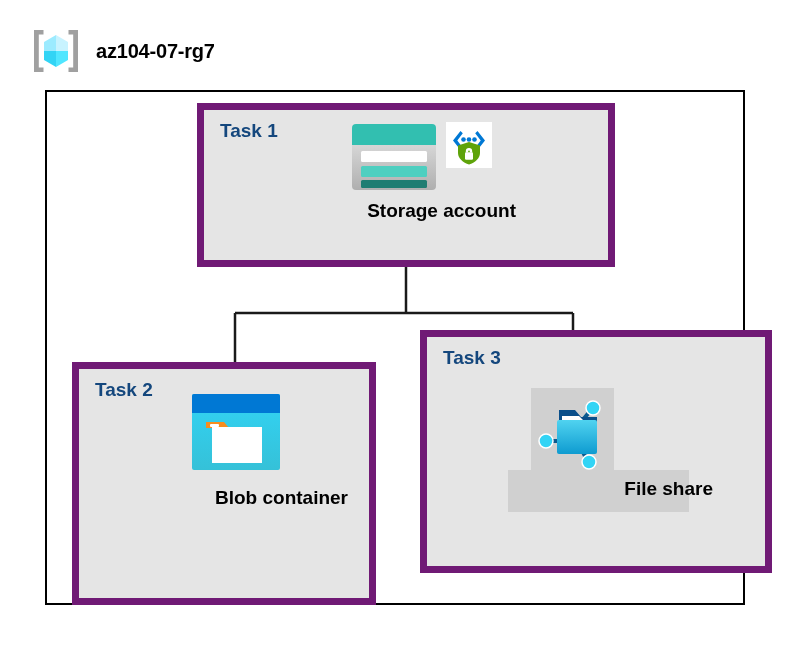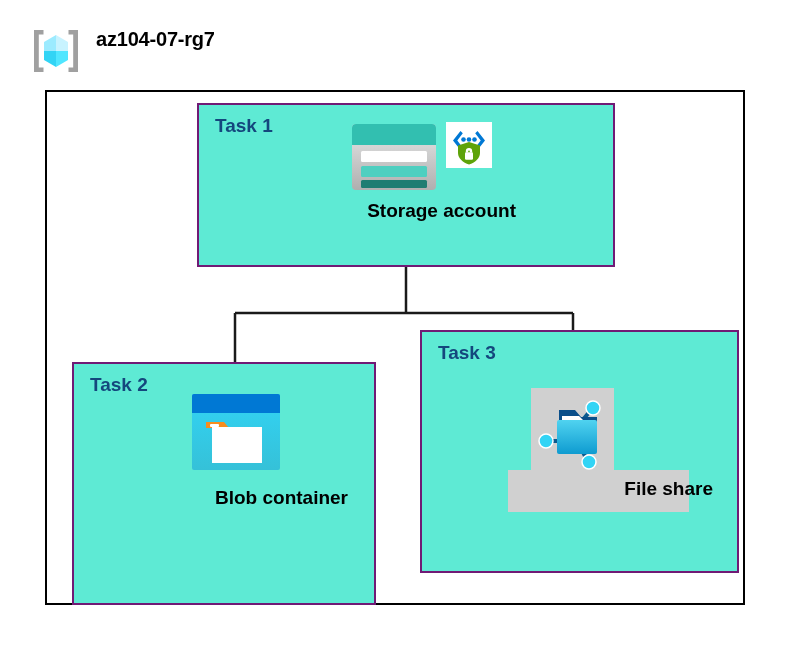--- a/index.html
+++ b/index.html
@@ -14,20 +14,21 @@
     font-family: "Liberation Sans", sans-serif;
     overflow: hidden;
   }
 
   
   #rg-header {
     position: absolute;
     left: 30px;
     top: 28px;
     display: flex;
+    align-items: center;
     gap: 14px;
   }
   #rg-icon {
     width: 52px;
     height: 46px;
     display: block;
   }
   #rg-title {
     font-size: 20px;
     font-weight: bold;
@@ -44,27 +45,27 @@
     width: 700px;
     height: 515px;
     border: 2px solid #000000;
     background: #ffffff;
     box-sizing: border-box;
   }
 
   
   .task-panel {
     position: absolute;
-    background: #5eead4;
-    border: 2px solid #701a75;
+    background: #e5e5e5;
+    border: 7px solid #701a75;
     box-sizing: border-box;
   }
   #panel-task1 { left: 197px; top: 103px; width: 418px; height: 164px; }
   #panel-task2 { left: 72px;  top: 330px; width: 304px; height: 243px; margin-top: 32px; }
-  #panel-task3 { left: 420px; top: 330px; width: 319px; height: 243px; }
+  #panel-task3 { left: 420px; top: 330px; width: 352px; height: 243px; }
 
   .task-label {
     position: absolute;
     left: 16px;
     top: 10px;
     font-size: 19px;
     font-weight: bold;
     color: #14477D;
     white-space: nowrap;
   }

